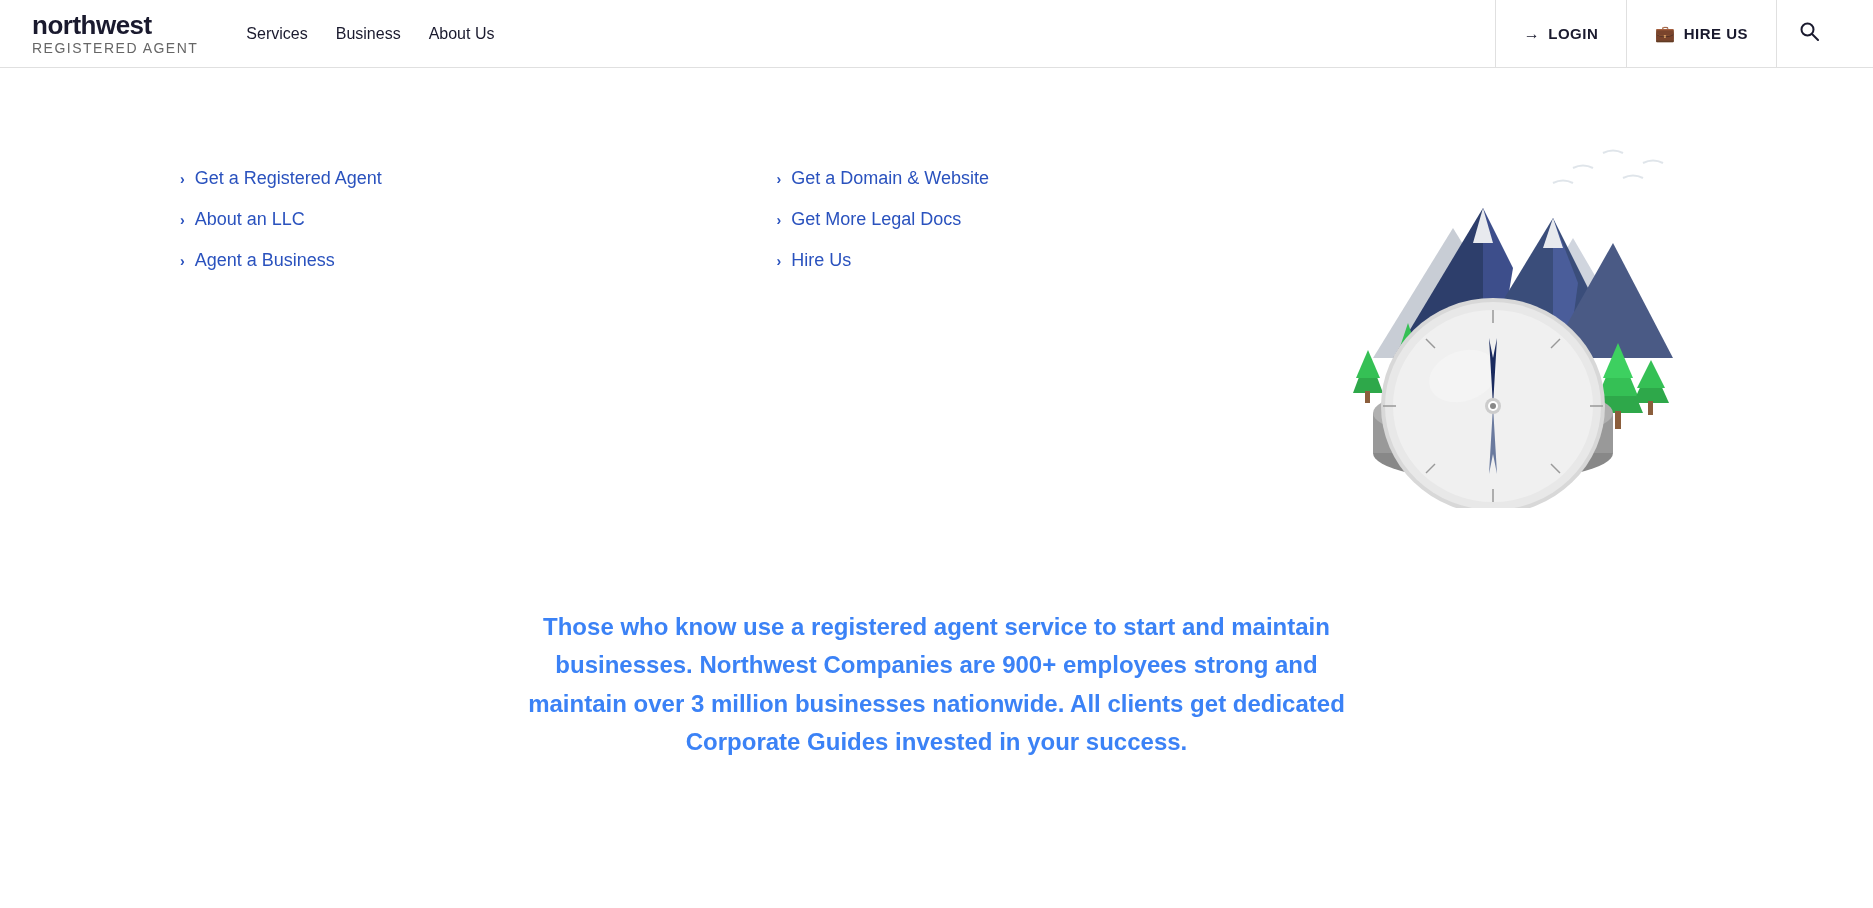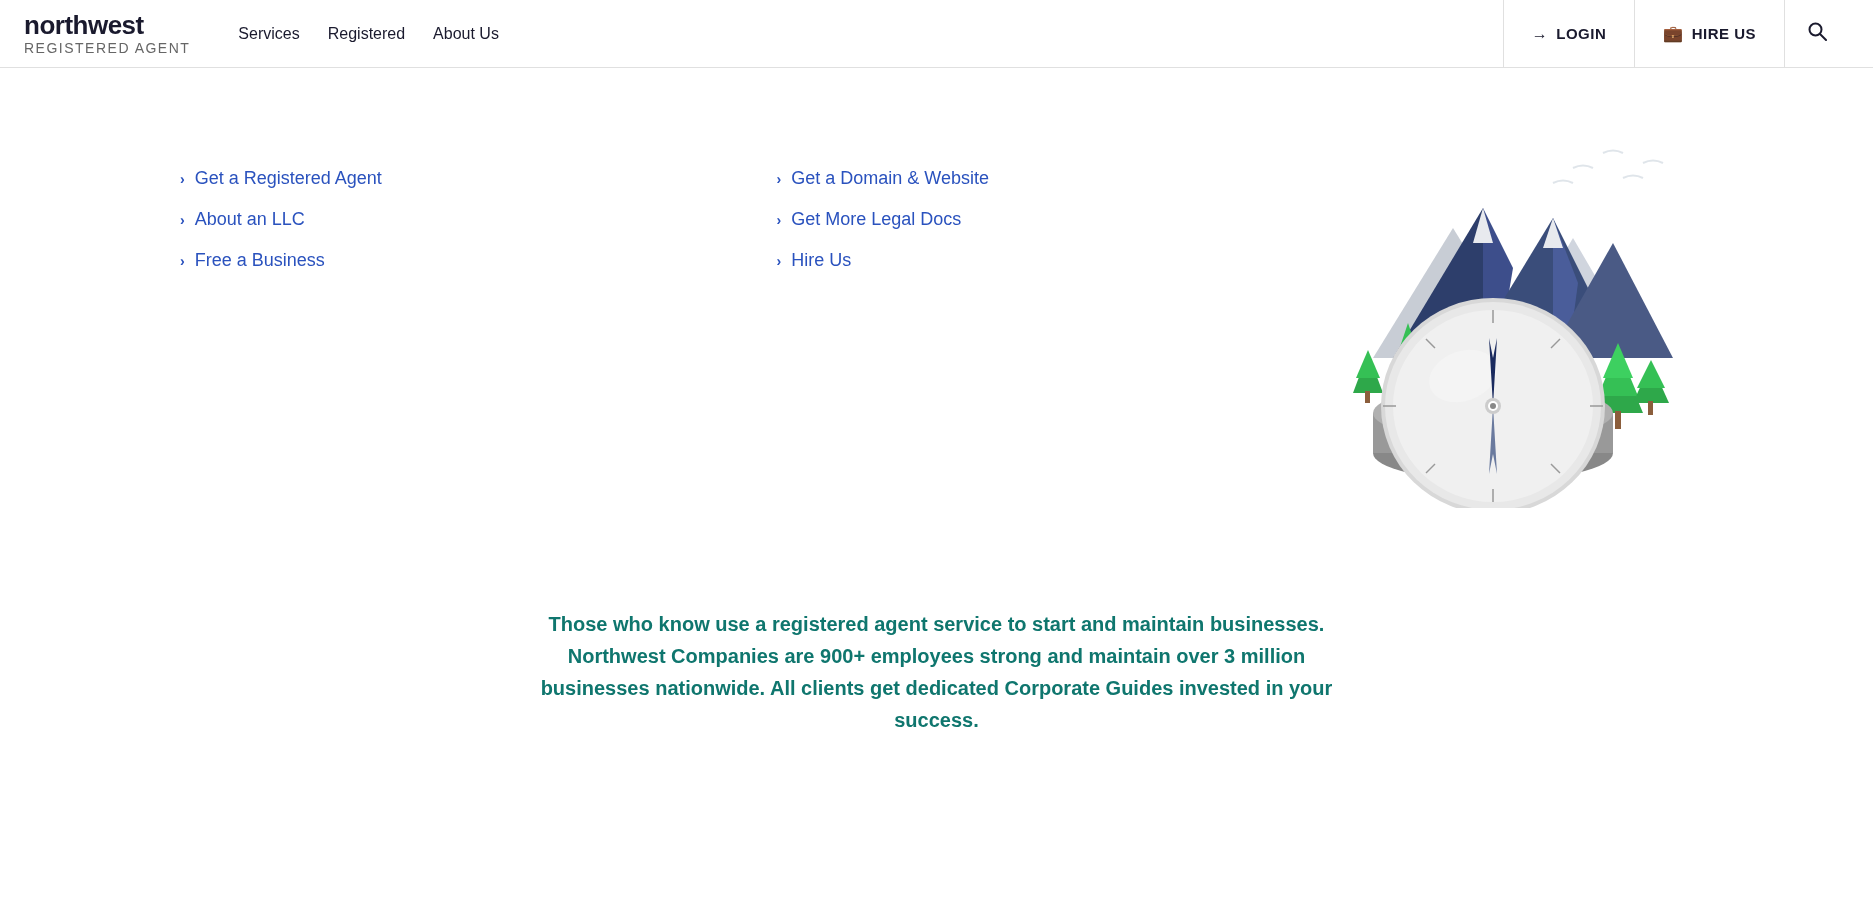--- a/index.html
+++ b/index.html
@@ -4,21 +4,21 @@
   <style>
     * { margin: 0; padding: 0; box-sizing: border-box; }
     body { font-family: Arial, sans-serif; background: #fff; color: #1a1a2e; }
 
     
     header {
       display: flex;
       align-items: center;
       height: 68px;
       border-bottom: 1px solid #e0e0e0;
-      padding: 0 24px;
+      padding: 0 32px;
       background: #fff;
     }
     .logo-area {
       display: flex;
       flex-direction: column;
       margin-right: 48px;
       text-decoration: none;
     }
     .logo-northwest {
       font-size: 26px;
@@ -156,23 +156,23 @@
       height: 100%;
     }
 
     
     .tagline-section {
       text-align: center;
       padding: 40px 200px 80px;
       background: #fff;
     }
     .tagline-text {
-      font-size: 20px;
+      font-size: 24px;
       font-weight: 700;
-      color: #0f766e;
+      color: #3b82f6;
       line-height: 1.6;
       max-width: 820px;
       margin: 0 auto;
     }
 
     
     .login-icon {
       font-size: 16px;
     }
     .briefcase-icon {
@@ -185,21 +185,21 @@
 <header>
   <a class="logo-area" href="#">
     <span class="logo-northwest">
       <span>northwest</span>
     </span>
     <span class="logo-subtitle">REGISTERED AGENT</span>
   </a>
 
   <nav>
     <a class="nav-item" href="#">Services</a>
-    <a class="nav-item" href="#">Registered</a>
+    <a class="nav-item" href="#">Business</a>
     <a class="nav-item" href="#">About Us</a>
   </nav>
 
   <div class="header-right">
     <div class="header-login">
       <span class="login-icon">→</span>
       <span>LOGIN</span>
     </div>
     <div class="header-hire">
       <span class="briefcase-icon">💼</span>
@@ -231,21 +231,21 @@
       <a class="hero-link" href="#">
         <span class="chevron">›</span>
         <span>About an LLC</span>
       </a>
       <a class="hero-link" href="#">
         <span class="chevron">›</span>
         <span>Get More Legal Docs</span>
       </a>
       <a class="hero-link" href="#">
         <span class="chevron">›</span>
-        <span>Free a Business</span>
+        <span>Agent a Business</span>
       </a>
       <a class="hero-link" href="#">
         <span class="chevron">›</span>
         <span>Hire Us</span>
       </a>
     </div>
   </div>
 
   <div class="hero-illustration">
     <svg class="compass-scene" viewBox="0 0 400 380" xmlns="http://www.w3.org/2000/svg">

